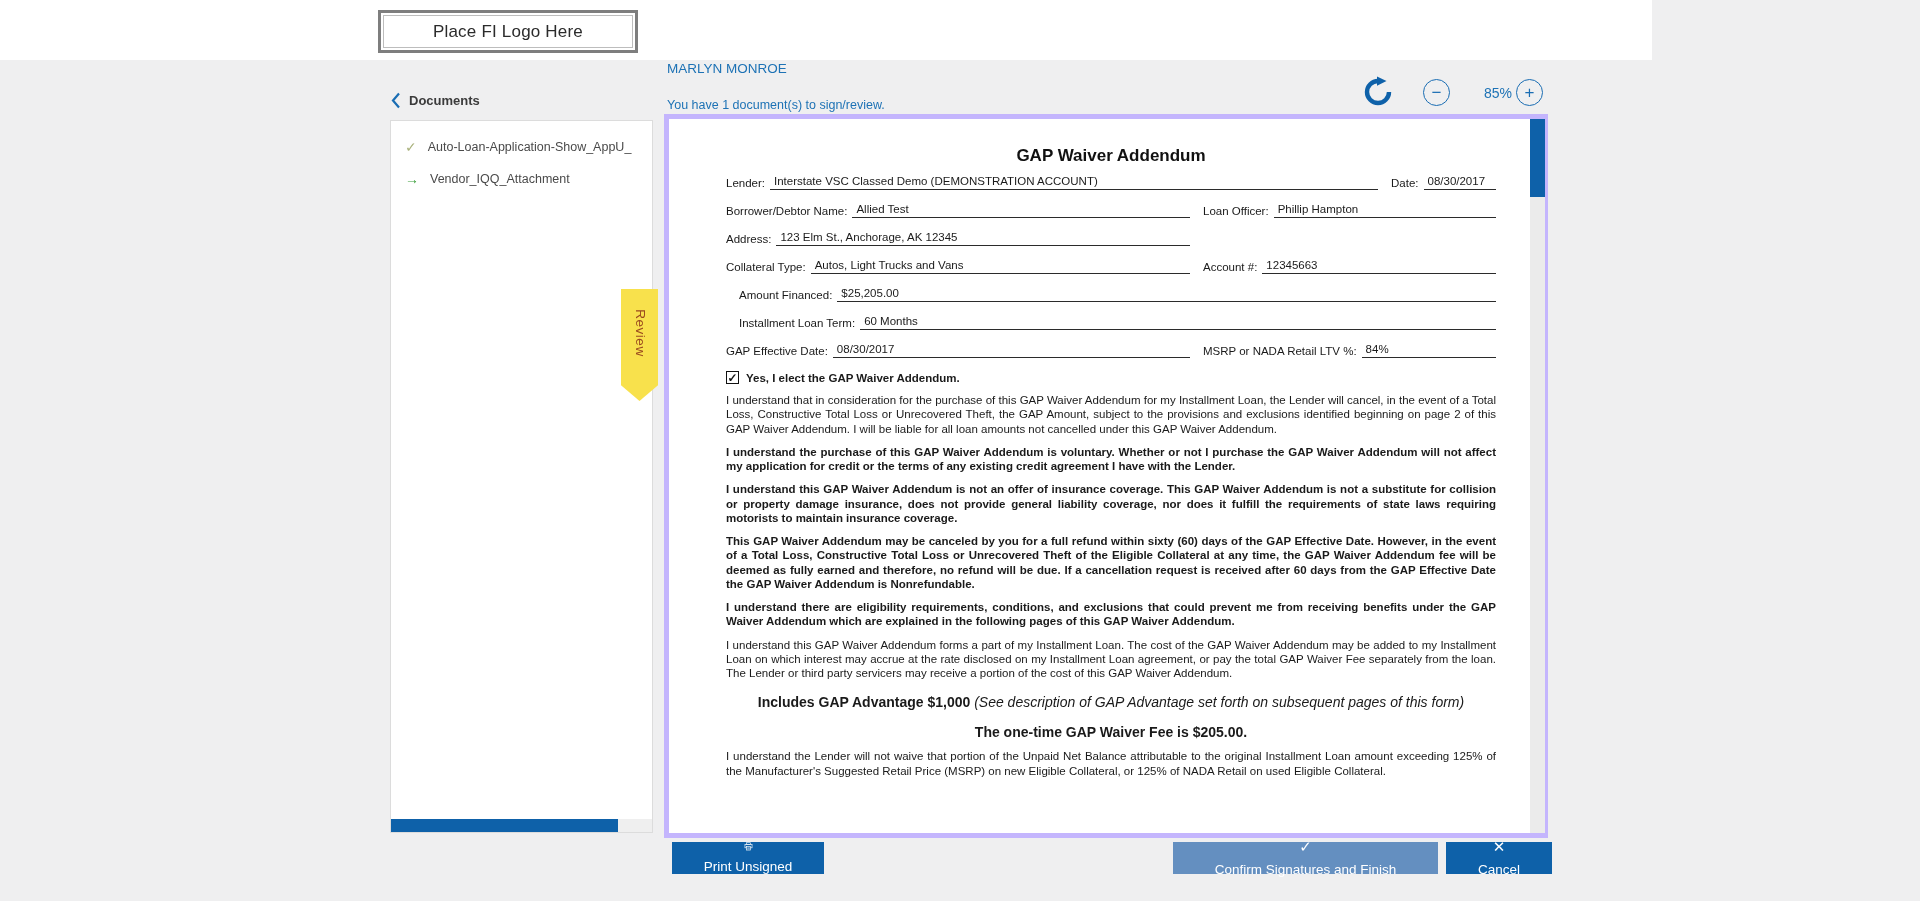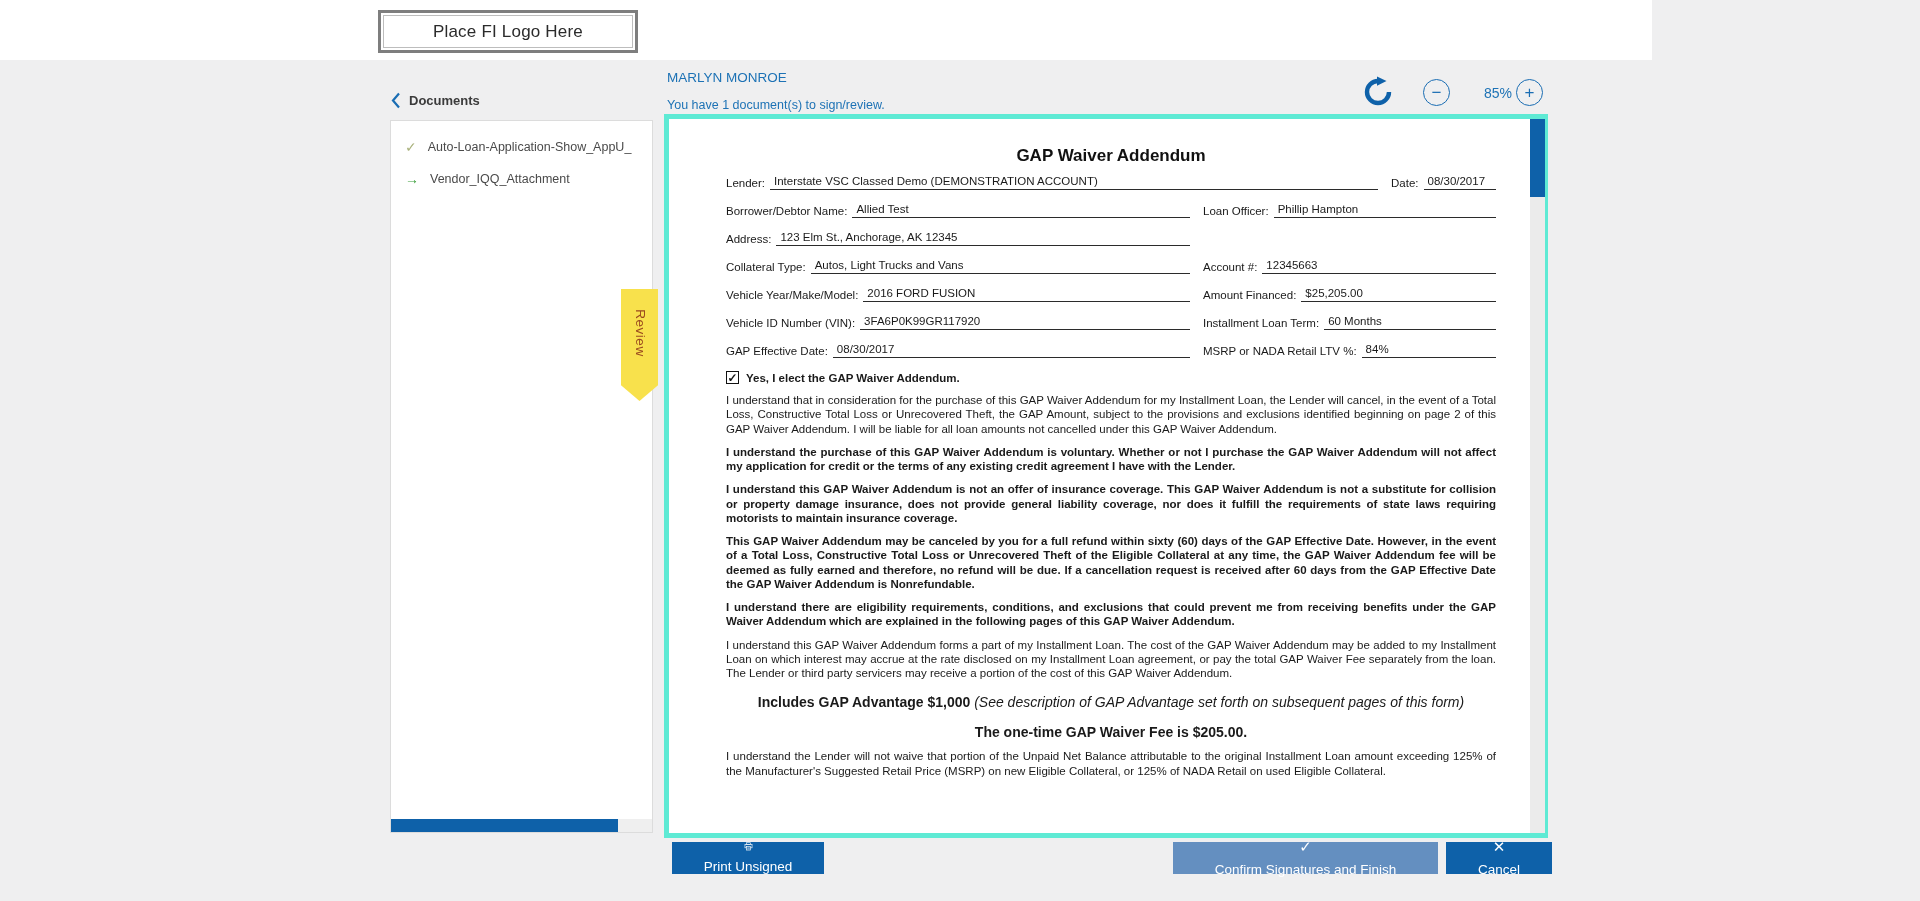--- a/index.html
+++ b/index.html
@@ -46,36 +46,36 @@
     background:#f8e14c; z-index:6; cursor:pointer;
     clip-path: polygon(0 0, 100% 0, 100% 86%, 50% 100%, 0 86%);
   }
   .review-tab span {
     position:absolute; left:50%; top:44px;
     transform:translate(-50%,-50%) rotate(90deg);
     font-size:13.5px; color:#9a4a1f; letter-spacing:.5px; white-space:nowrap;
   }
 
   
-  .recipient { position:absolute; left:667px; top:70px; font-size:13.5px; color:#1d72b5; }
+  .recipient { position:absolute; left:667px; top:61px; font-size:13.5px; color:#1d72b5; }
   .subtitle  { position:absolute; left:667px; top:98px; font-size:12.5px; color:#1d72b5; }
 
   
   .refresh-btn { position:absolute; left:1362px; top:76px; width:32px; height:32px; cursor:pointer; }
   .circle-btn {
     position:absolute; width:27px; height:27px; border:1.5px solid #1a6db3; border-radius:50%;
     color:#1a6db3; display:flex; align-items:center; justify-content:center;
     font-size:17px; line-height:1; background:transparent; cursor:pointer; font-weight:400;
   }
   .zoom-out { left:1423px; top:79px; }
   .zoom-in  { left:1516px; top:79px; }
   .zoom-level { position:absolute; left:1462px; top:85px; width:50px; text-align:right; font-size:14px; color:#1d72b5; }
 
   
-  .viewer { position:absolute; left:664px; top:114px; width:884px; height:724px; background:#5eead4; }
+  .viewer { position:absolute; left:664px; top:114px; width:884px; height:724px; background:#c4b5fd; }
   .page-area { position:absolute; left:5px; top:5px; right:5px; bottom:5px; background:#ffffff; overflow:hidden; }
   .vscroll { position:absolute; right:3px; top:5px; bottom:5px; width:15px; background:#ebebeb; }
   .vthumb { position:absolute; top:0; left:0; width:100%; height:78px; background:#0e61a9; }
 
   .page-content { position:absolute; left:57px; right:47px; top:0; bottom:0; }
   .doc-title { margin-top:27px; text-align:center; font-size:17px; font-weight:700; color:#111; }
 
   .rows { margin-top:9px; }
   .frow { display:flex; margin-bottom:13px; font-size:11.5px; align-items:flex-end; }
   .fpair { display:flex; align-items:flex-end; width:464px; flex:none; }
@@ -198,34 +198,26 @@
             <span class="fpair">
               <span class="flabel">Collateral Type:</span>
               <span class="fvalue">Autos, Light Trucks and Vans</span>
             </span>
             <span class="fpair right">
               <span class="flabel">Account #:</span>
               <span class="fvalue">12345663</span>
             </span>
           </div>
           <div class="frow">
-            <span class="fpair">
-              <span class="flabel">Vehicle Year/Make/Model:</span>
-              <span class="fvalue">2016 FORD FUSION</span>
-            </span>
             <span class="fpair right">
               <span class="flabel">Amount Financed:</span>
               <span class="fvalue">$25,205.00</span>
             </span>
           </div>
           <div class="frow">
-            <span class="fpair">
-              <span class="flabel">Vehicle ID Number (VIN):</span>
-              <span class="fvalue">3FA6P0K99GR117920</span>
-            </span>
             <span class="fpair right">
               <span class="flabel">Installment Loan Term:</span>
               <span class="fvalue">60 Months</span>
             </span>
           </div>
           <div class="frow">
             <span class="fpair">
               <span class="flabel">GAP Effective Date:</span>
               <span class="fvalue">08/30/2017</span>
             </span>

